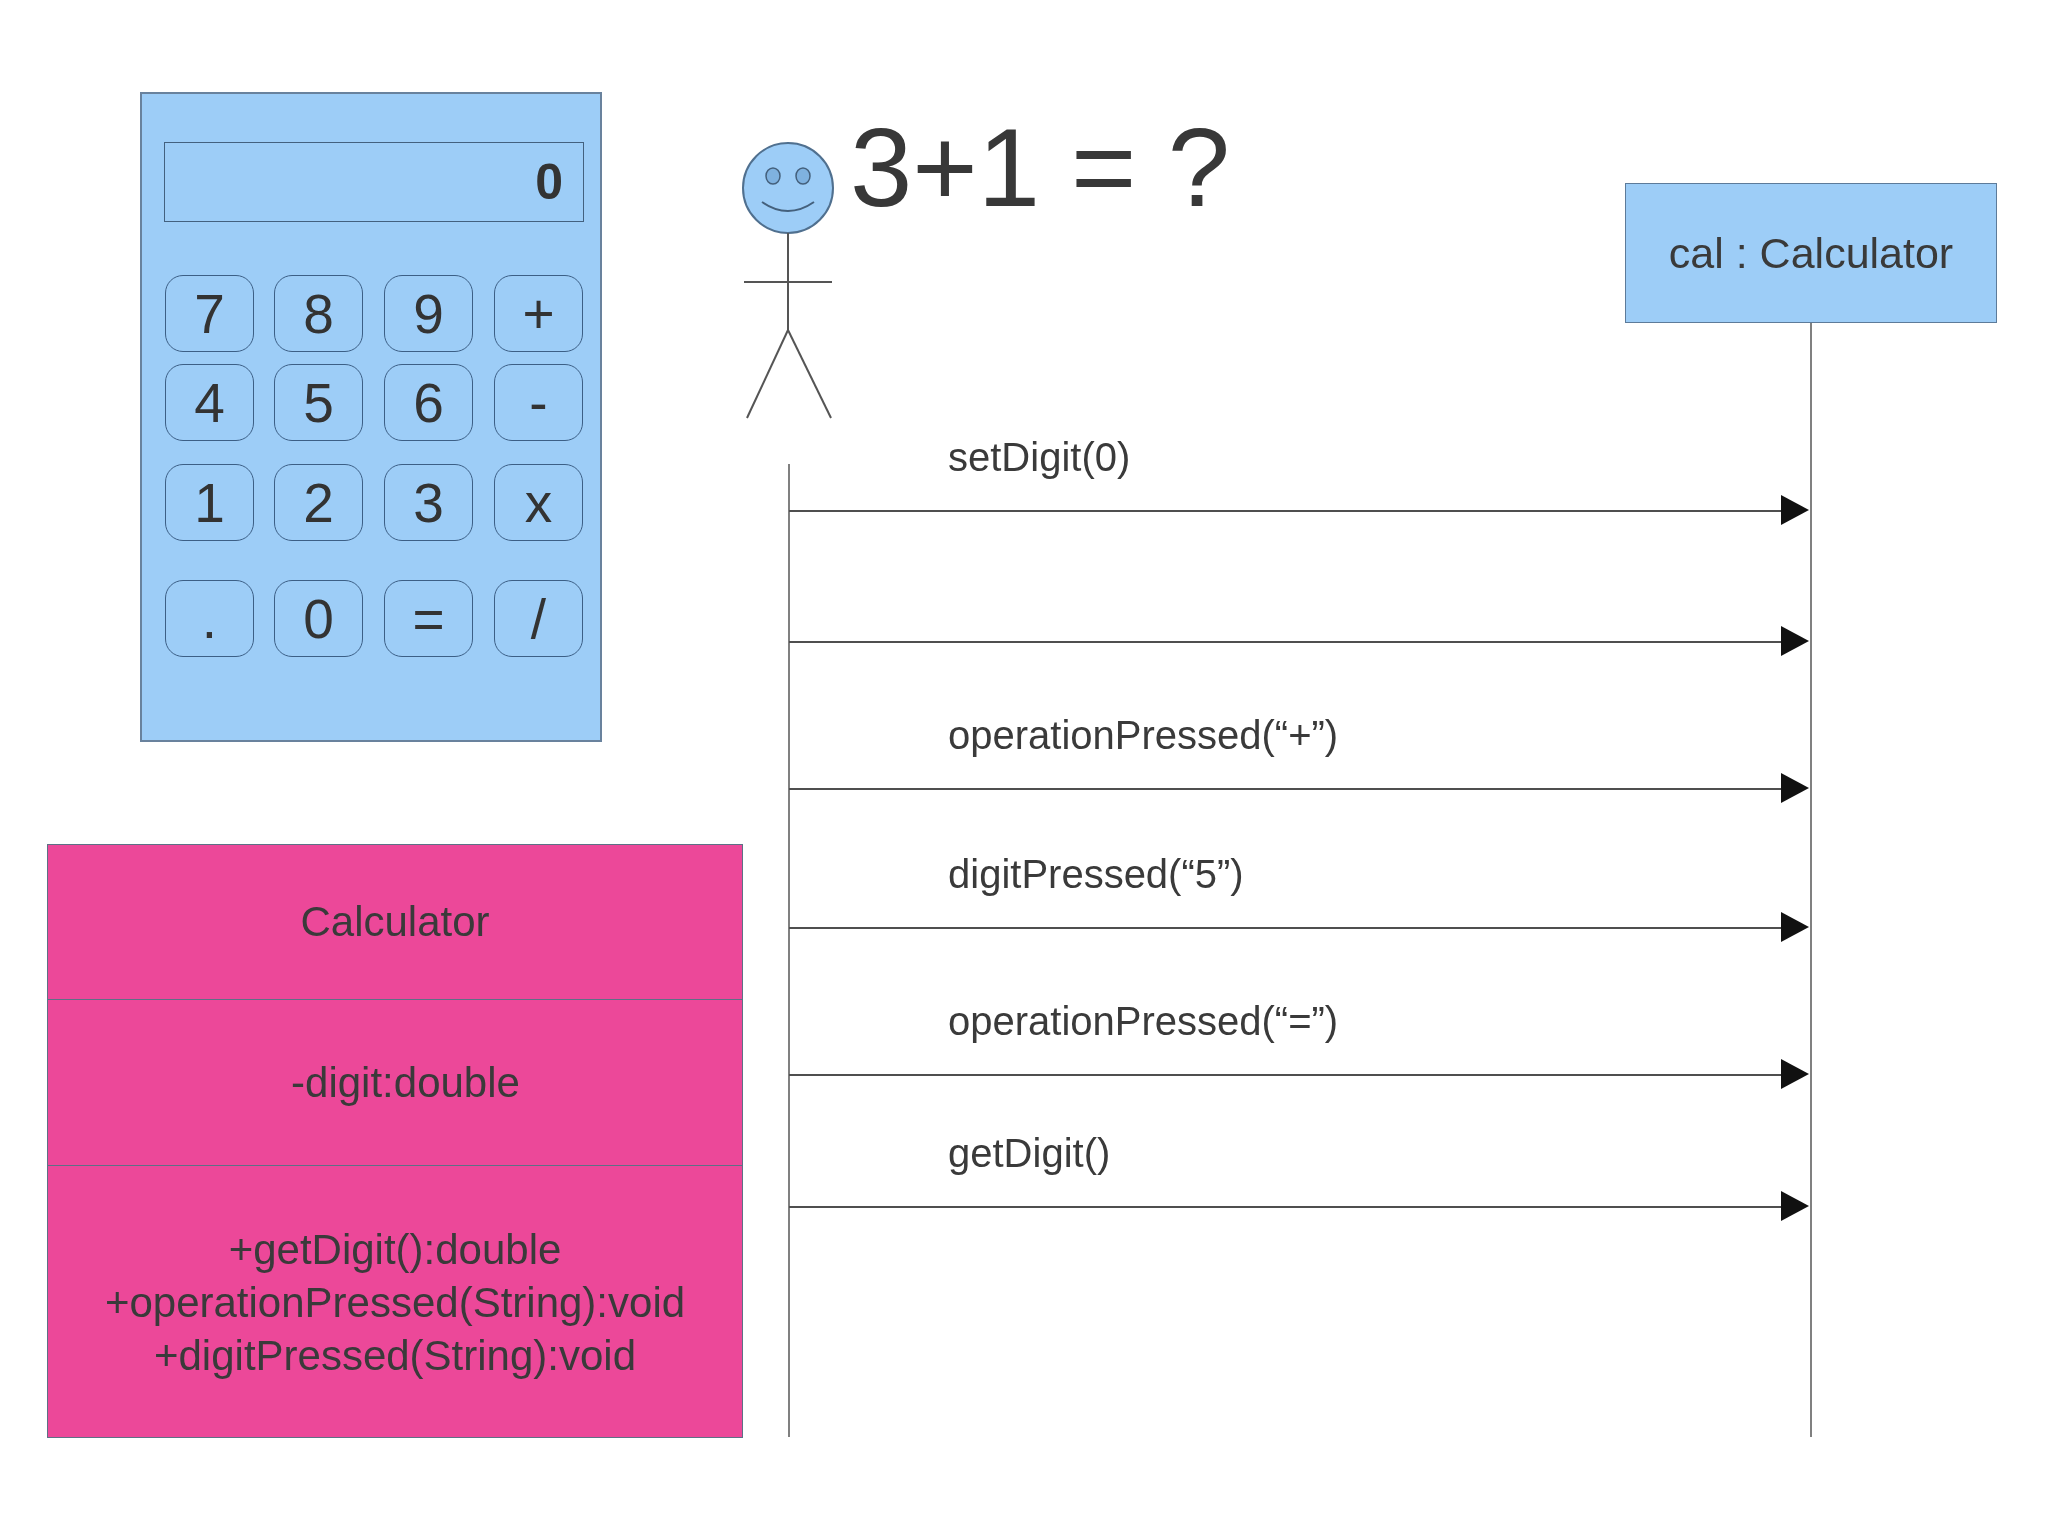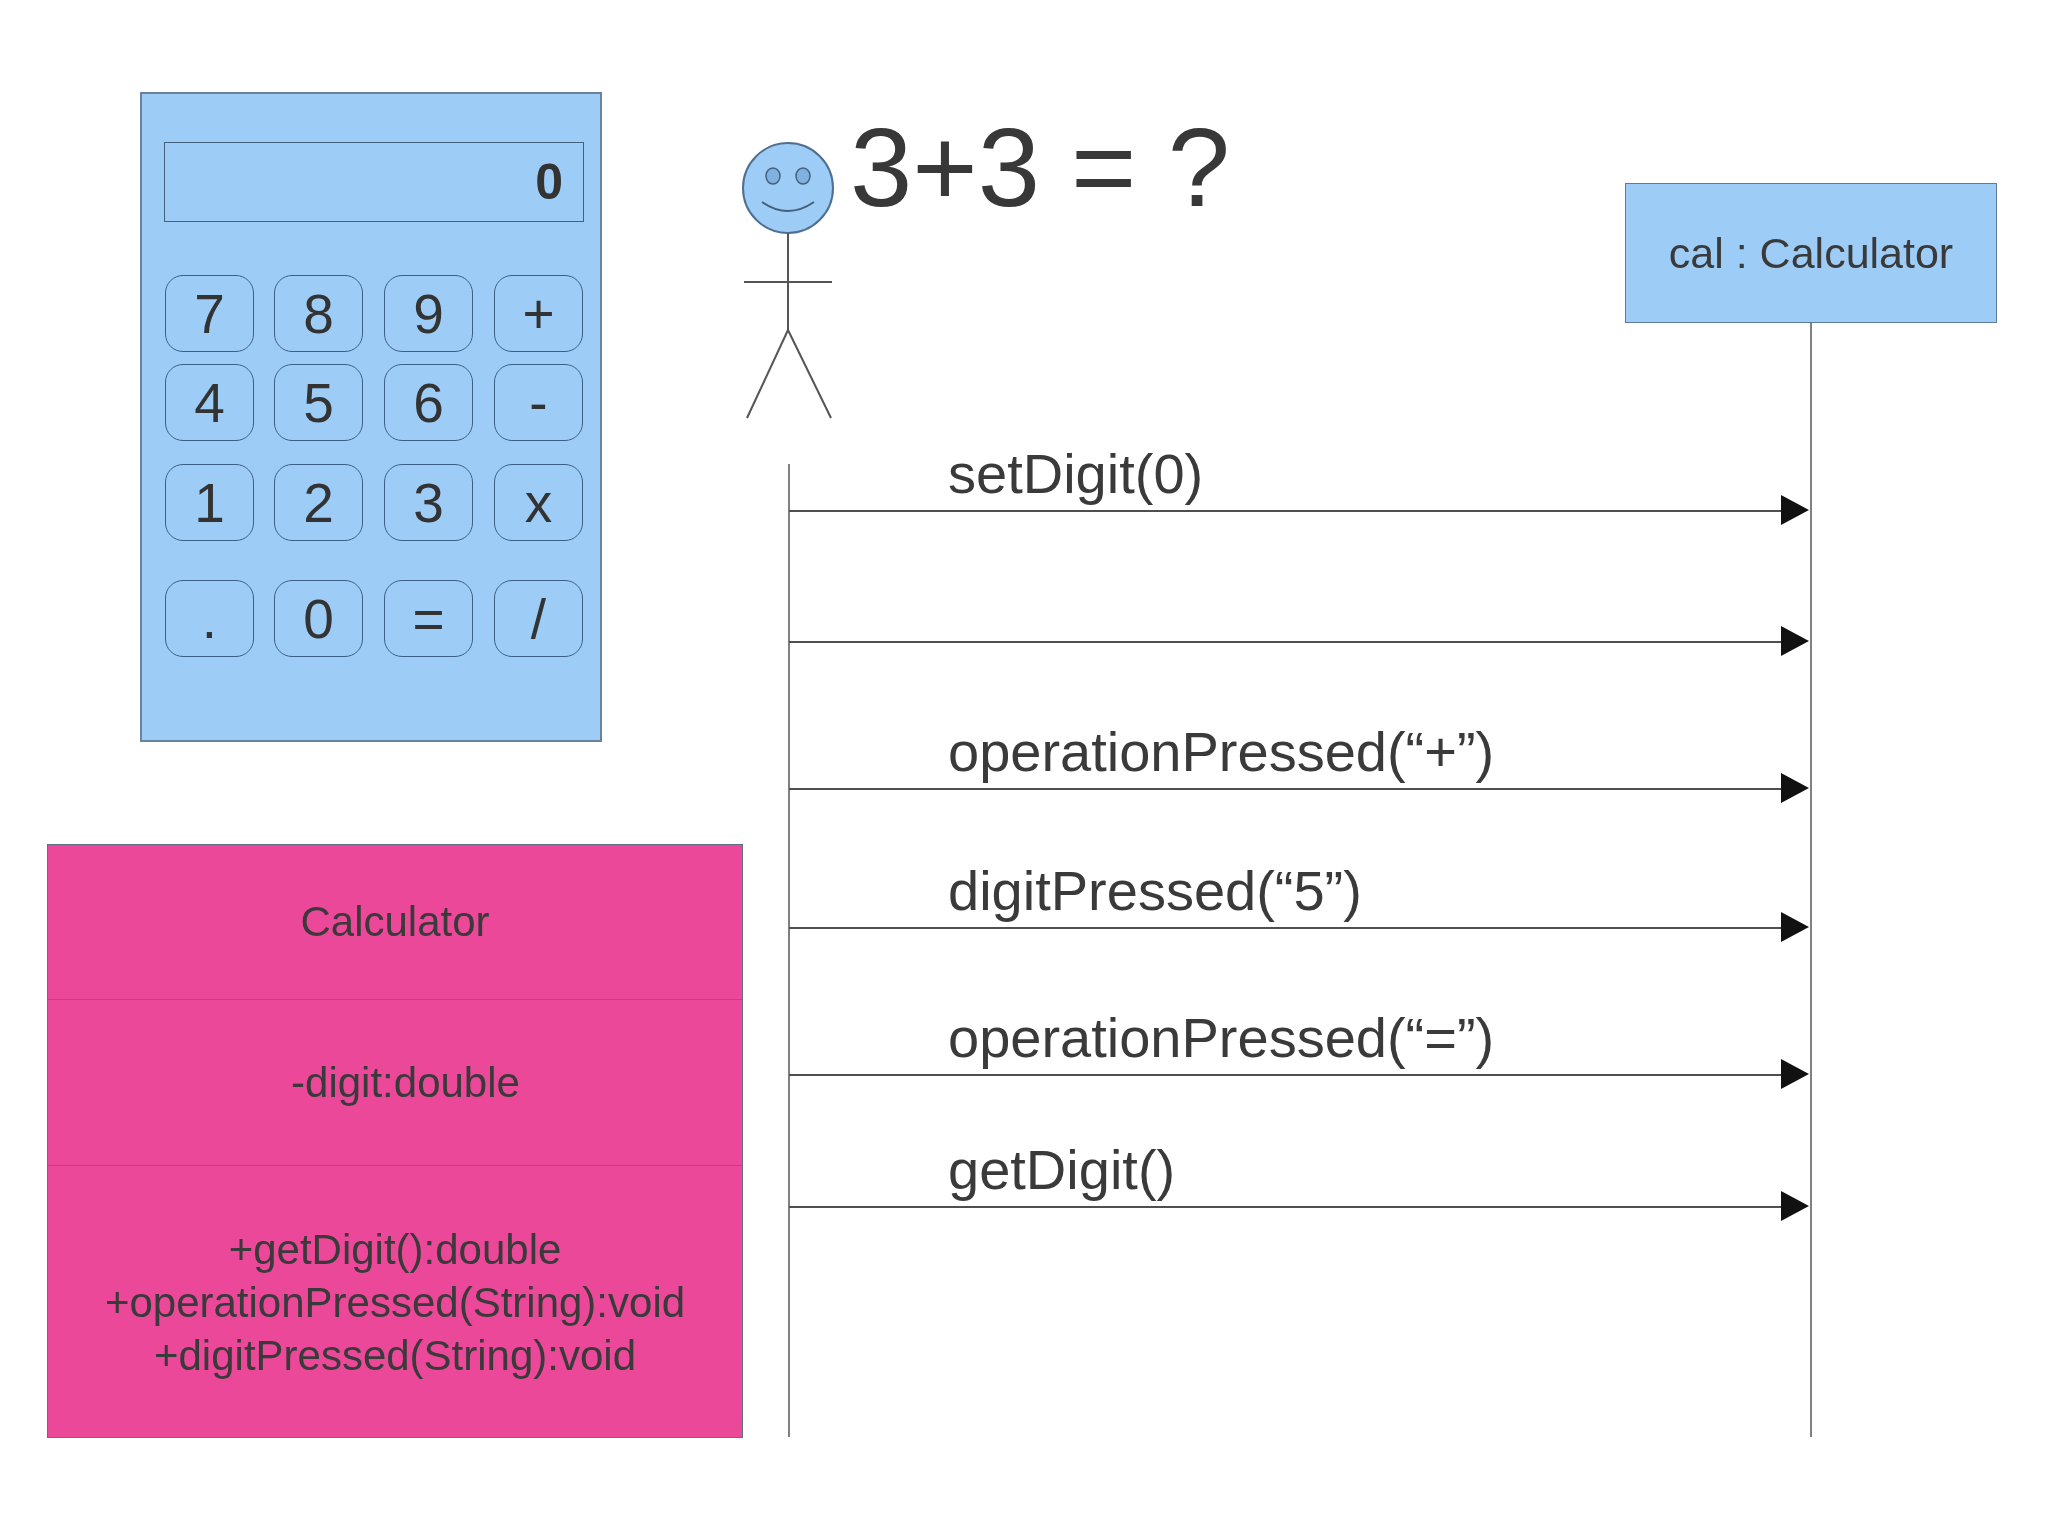--- a/index.html
+++ b/index.html
@@ -51,21 +51,21 @@
   }
   .actor-svg{position:absolute;left:730px;top:130px;}
   .object-box{
     position:absolute;left:1625px;top:183px;width:372px;height:140px;
     background:#9dcdf7;border:1.5px solid #5d7b9a;box-sizing:border-box;
     display:flex;align-items:center;justify-content:center;font-size:43px;
   }
   .lifeline{position:absolute;width:2px;background:#808080;}
   .lifeline.actor{left:788px;top:464px;height:973px;}
   .lifeline.object{left:1810px;top:323px;height:1114px;}
-  .msg-label{position:absolute;left:948px;font-size:56px;color:#3a3a3a;white-space:nowrap;margin-top:6px;}
+  .msg-label{position:absolute;left:948px;font-size:40px;color:#3a3a3a;white-space:nowrap;}
   .msg-line{position:absolute;left:789px;width:994px;height:0;border-top:2px solid #4f4f4f;}
   .msg-arrowhead{
     position:absolute;left:1781px;width:0;height:0;
     border-top:15px solid transparent;border-bottom:15px solid transparent;
     border-left:28px solid #111111;
   }
 </style>
 </head>
 <body>
 
@@ -113,21 +113,21 @@
       <path d="M32,72 Q58,90 84,72" fill="none" stroke="#44607c" stroke-width="2"></path>
     </g>
     <g stroke="#555555" stroke-width="2">
       <line x1="58" y1="103" x2="58" y2="200"></line>
       <line x1="14" y1="152" x2="102" y2="152"></line>
       <line x1="58" y1="200" x2="17" y2="288"></line>
       <line x1="58" y1="200" x2="101" y2="288"></line>
     </g>
   </svg>
 
-  <div class="seq-title">3+3 = ?</div>
+  <div class="seq-title">3+1 = ?</div>
 
   <div class="object-box">
     <span>cal : Calculator</span>
   </div>
 
   <div class="lifeline actor"></div>
   <div class="lifeline object"></div>
 
   <div class="msg-label" style="top:435px;">setDigit(0)</div>
   <div class="msg-line" style="top:510px;"></div>

